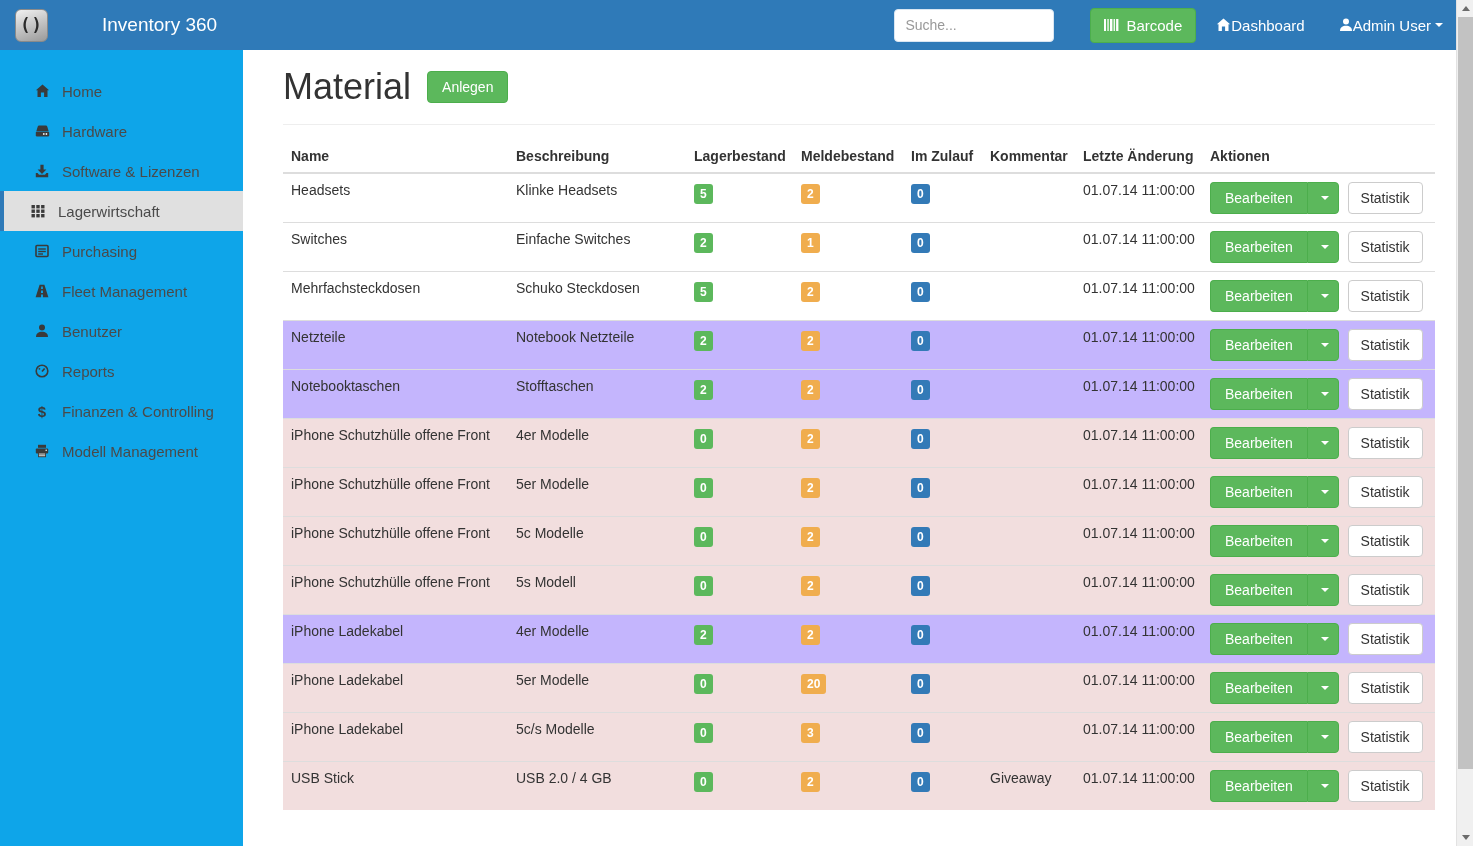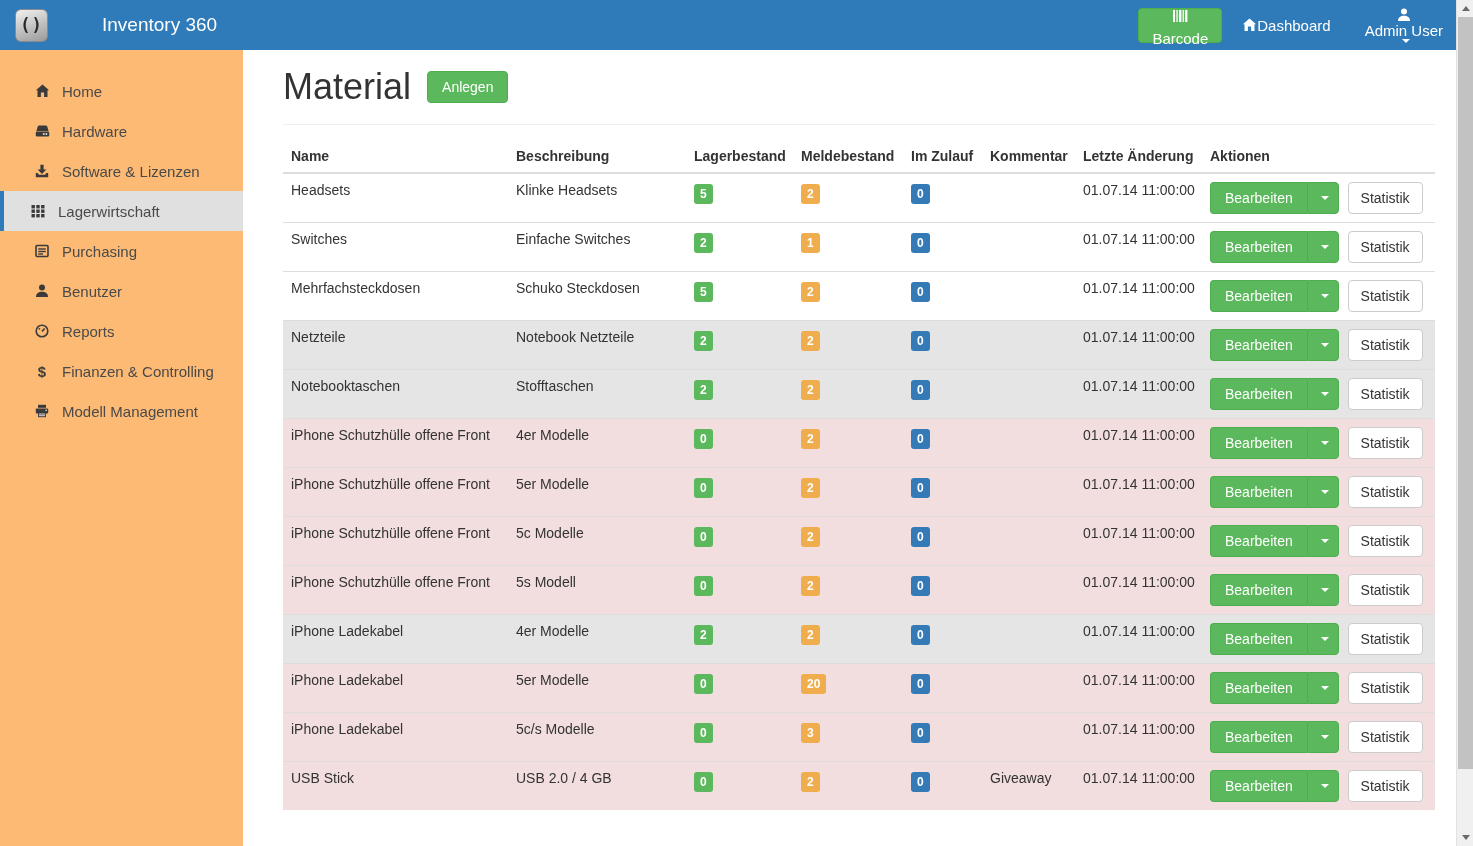--- a/index.html
+++ b/index.html
@@ -30,38 +30,38 @@
   .nav-search {
     width: 160px; height: 33px; border: 1px solid #d9e6f2; border-radius: 4px;
     padding: 0 10px; font-size: 14px; outline: none; background: #fff;
     font-family: inherit; color: #333;
   }
   .nav-search::placeholder { color: #999; }
   .btn-barcode {
     margin-left: 36px; height: 35px; padding: 0 13px;
     background: #5cb85c; border: 1px solid #4cae4c; border-radius: 4px;
     color: #fff; font-size: 15px; display: flex; align-items: center; gap: 7px;
-    cursor: pointer; font-family: inherit; flex-direction: column;
+    cursor: pointer; font-family: inherit;
   }
   .nav-link {
     margin-left: 20px; color: #fff; font-size: 15px;
     display: flex; align-items: center; cursor: pointer; white-space: nowrap;
   }
-  .nav-link.user { margin-left: 34px; flex-direction: column; }
+  .nav-link.user { margin-left: 34px; }
   .caret-down {
     width: 0; height: 0; margin-left: 4px;
     border-left: 4px solid transparent; border-right: 4px solid transparent;
     border-top: 4px solid #fff; display: inline-block;
   }
 
   
   .shell { flex: 1; display: flex; min-height: 0; }
 
   
-  .sidebar { width: 243px; flex: 0 0 243px; background: #fdba74; padding-top: 21px; }
+  .sidebar { width: 243px; flex: 0 0 243px; background: #0ea5e9; padding-top: 21px; }
   .side-item {
     height: 40px; display: flex; align-items: center; gap: 12px;
     padding-left: 30px; font-size: 15px; color: #4a4a4a; cursor: pointer;
     border-left: 4px solid transparent;
   }
   .side-item .icn { width: 16px; display: flex; justify-content: center; color: #3a3a3a; }
   .side-item.active { background: #e0e0e0; border-left-color: #2f7ab8; padding-left: 26px; }
   .icn svg { display: block; }
   .dollar { font-weight: bold; font-size: 15px; color: #3a3a3a; }
 
@@ -81,21 +81,21 @@
   table { width: 100%; border-collapse: collapse; table-layout: fixed; margin-top: 15px; }
   th {
     text-align: left; vertical-align: bottom; padding: 8px;
     border-bottom: 2px solid #ddd; font-size: 14px; font-weight: bold; color: #333;
   }
   th.nowrap, td.nowrap { white-space: nowrap; }
   td {
     padding: 8px; border-top: 1px solid #ddd; vertical-align: top;
     font-size: 14px; color: #333;
   }
-  tr.warning td { background: #e5e5e5; }
+  tr.warning td { background: #c4b5fd; }
   tr.danger td { background: #f2dede; }
   .lbl {
     display: inline-block; min-width: 10px; padding: 4px 6px; margin-top: 2px;
     font-size: 12px; font-weight: bold; color: #fff; text-align: center;
     border-radius: 3px; line-height: 1;
   }
   .lbl-green { background: #5cb85c; }
   .lbl-orange { background: #f0ad4e; }
   .lbl-blue { background: #337ab7; }
 
@@ -130,20 +130,21 @@
 </style>
 </head>
 <body>
 
 <nav class="navbar">
   <div class="brand">
     <div class="brand-logo">()</div>
     <span class="brand-text">Inventory 360</span>
   </div>
   <div class="nav-right">
+    <input class="nav-search" type="text" placeholder="Suche..." style="">
     <button class="btn-barcode">
       <span class="icn">
         <svg width="15" height="14" viewBox="0 0 15 14" fill="#fff">
             <rect x="0" y="1" width="2" height="12"></rect>
             <rect x="3.4" y="1" width="1.3" height="12"></rect>
             <rect x="6" y="1" width="2.4" height="12"></rect>
             <rect x="9.6" y="1" width="1.3" height="12"></rect>
             <rect x="12.1" y="1" width="2.3" height="12"></rect>
           </svg>
       </span>
@@ -220,20 +221,28 @@
     <div class="side-item">
       <span class="icn">
         <svg width="14" height="14" viewBox="0 0 14 14" fill="none" stroke="currentColor">
             <rect x="1" y="1.5" width="12" height="11" rx="1" stroke-width="1.6"></rect>
             <line x1="3.2" y1="5" x2="10.8" y2="5" stroke-width="1.4"></line>
             <line x1="3.2" y1="7.5" x2="10.8" y2="7.5" stroke-width="1.4"></line>
             <line x1="3.2" y1="10" x2="8" y2="10" stroke-width="1.4"></line>
           </svg>
       </span>
       <span>Purchasing</span>
+    </div>
+    <div class="side-item">
+      <span class="icn">
+        <svg width="14" height="14" viewBox="0 0 14 14" fill="currentColor">
+            <path d="M4.6 0.8 L9.4 0.8 L13.4 13.2 L7.9 13.2 L7.9 10.6 L6.1 10.6 L6.1 13.2 L0.6 13.2 Z M6.3 2.4 L6.1 5 L7.9 5 L7.7 2.4 Z M6.1 6.6 L6 9 L8 9 L7.9 6.6 Z" fill-rule="evenodd"></path>
+          </svg>
+      </span>
+      <span>Fleet Management</span>
     </div>
     <div class="side-item">
       <span class="icn">
         <svg width="14" height="14" viewBox="0 0 14 14" fill="currentColor">
             <circle cx="7" cy="3.6" r="3"></circle>
             <path d="M1 13 C1 9.4 3.6 7.8 7 7.8 C10.4 7.8 13 9.4 13 13 Z"></path>
           </svg>
       </span>
       <span>Benutzer</span>
     </div>

